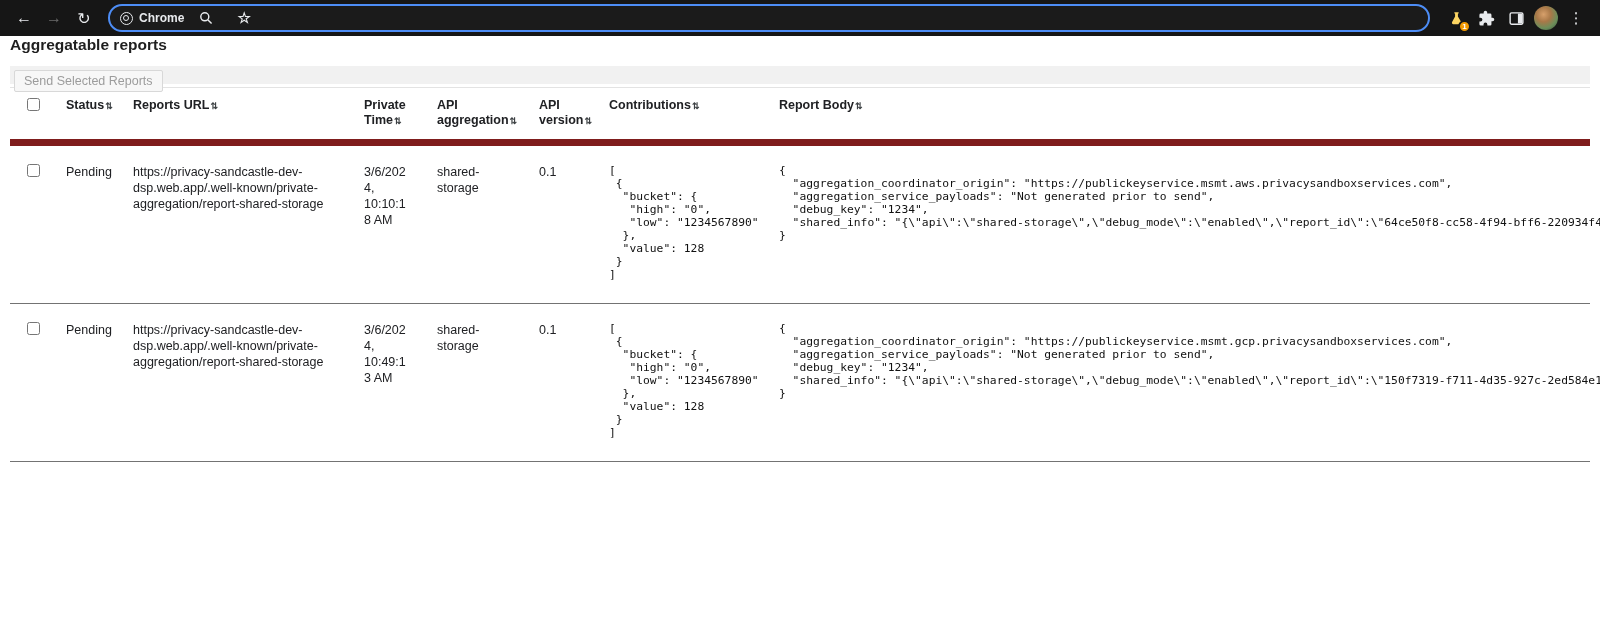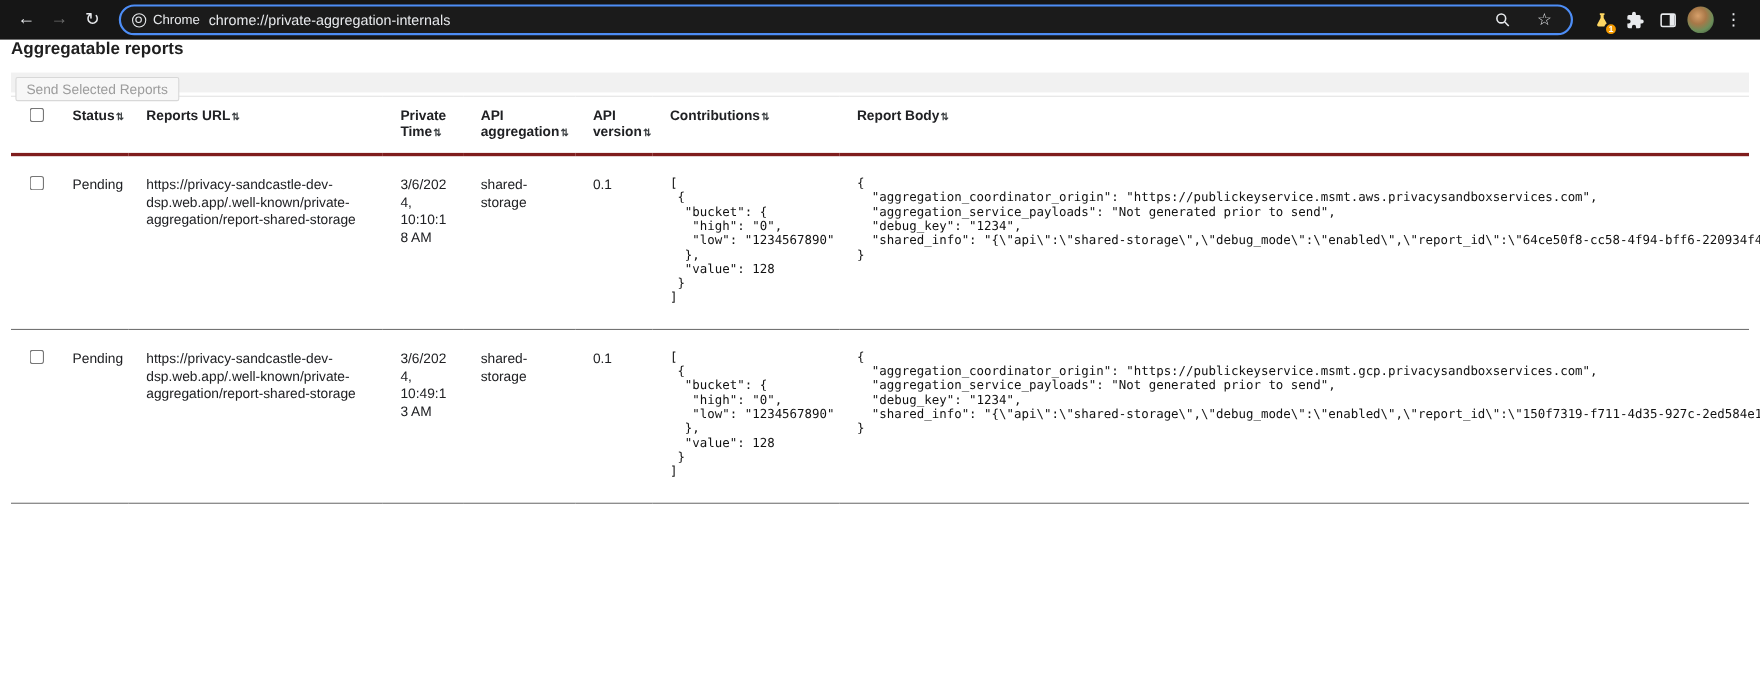--- a/index.html
+++ b/index.html
@@ -30,20 +30,21 @@
     flex: 1 1 auto;
     height: 28px;
     margin: 0 10px 0 8px;
     background: #1b1b1b;
     border: 2px solid #4d8df6;
     border-radius: 15px;
     display: flex; align-items: center;
     padding: 0 10px;
     gap: 8px;
     min-width: 0;
+    font-weight: bold;
   }
   .chip { display: flex; align-items: center; gap: 6px; flex: 0 0 auto; }
   .chip-icon {
     width: 13px; height: 13px; border-radius: 50%;
     border: 1.5px solid #e8eaed; position: relative; display: inline-block;
   }
   .chip-icon::after {
     content: ""; position: absolute; left: 50%; top: 50%;
     width: 4px; height: 4px; margin: -3.5px 0 0 -3.5px;
     border: 1.5px solid #e8eaed; border-radius: 50%;
@@ -92,21 +93,21 @@
 
   
   table.reports {
     width: 1580px; border-collapse: collapse; table-layout: fixed;
     margin-top: 3px;
   }
   th, td {
     text-align: left; vertical-align: top;
     font-size: 12.5px; padding: 10px 10px 10px 16px;
   }
-  thead tr { border-top: 1px solid #e3e3e3; border-bottom: 3px solid #7f1d1d; }
+  thead tr { border-top: 1px solid #e3e3e3; border-bottom: 7px solid #7f1d1d; }
   tbody tr { border-bottom: 1px solid #737373; }
   th { font-weight: bold; color: #202124; line-height: 15px; cursor: pointer; }
   .sort { font-size: 9px; margin-left: 1px; color: #3c4043; }
   td.cb, th.cb { padding-left: 17px; padding-right: 0; }
   input[type="checkbox"] { width: 13px; height: 13px; cursor: pointer; }
   tbody td { padding-top: 18px; padding-bottom: 22px; line-height: 16px; }
   td.wrap { overflow-wrap: anywhere; word-break: break-word; }
   td.jsoncell { padding-right: 0; }
   pre.json {
     font-family: "DejaVu Sans Mono", monospace;
@@ -120,21 +121,20 @@
 <header class="toolbar">
   <span class="nav-btn">←</span>
   <span class="nav-btn dim">→</span>
   <span class="nav-btn">↻</span>
 
   <div class="omnibox">
     <span class="chip">
       <span class="chip-icon"></span>
       <span class="chip-label">Chrome</span>
     </span>
-    <span class="omni-url">chrome://private-aggregation-internals</span>
     <span class="omni-right">
       <span class="icon-btn">
         <svg width="16" height="16" viewBox="0 0 20 20">
             <circle cx="8.5" cy="8.5" r="5" fill="none" stroke="#e8eaed" stroke-width="1.8"></circle>
             <line x1="12.5" y1="12.5" x2="17" y2="17" stroke="#e8eaed" stroke-width="1.8"></line>
           </svg>
       </span>
       <span class="icon-btn">☆</span>
     </span>
   </div>

